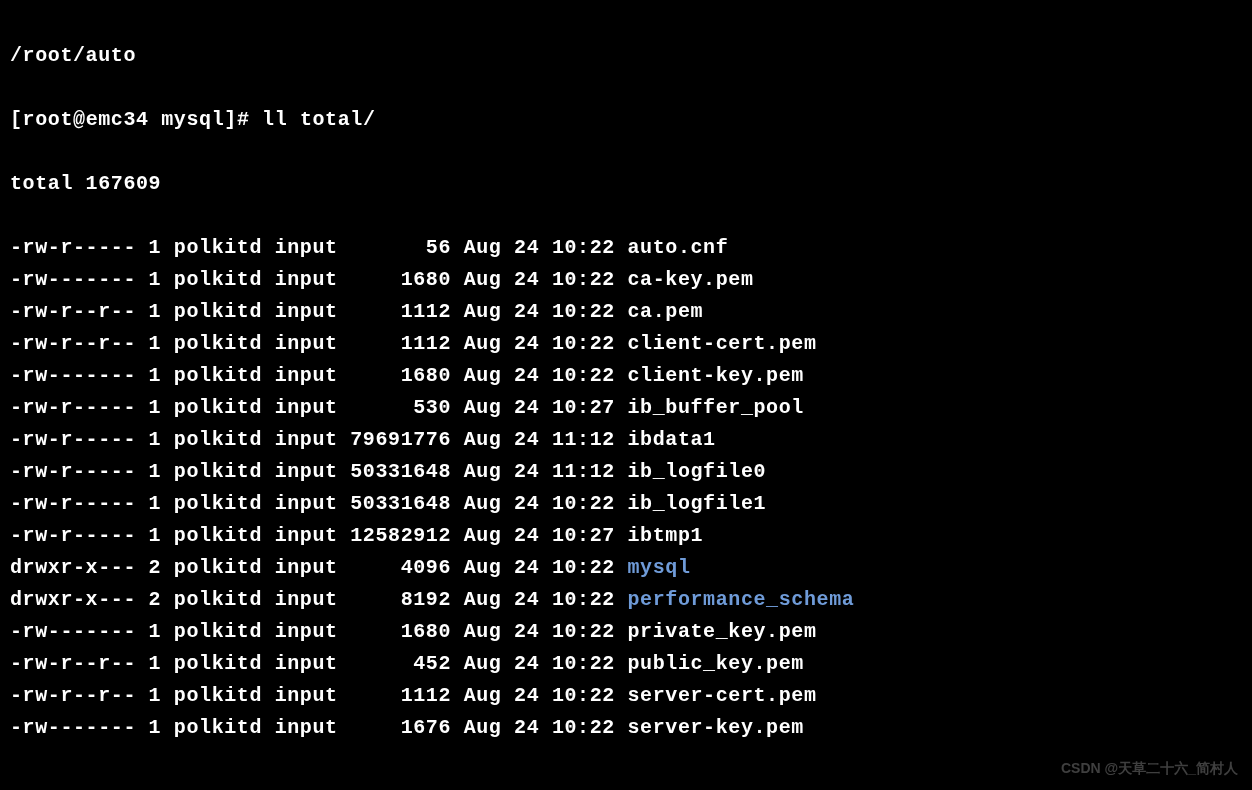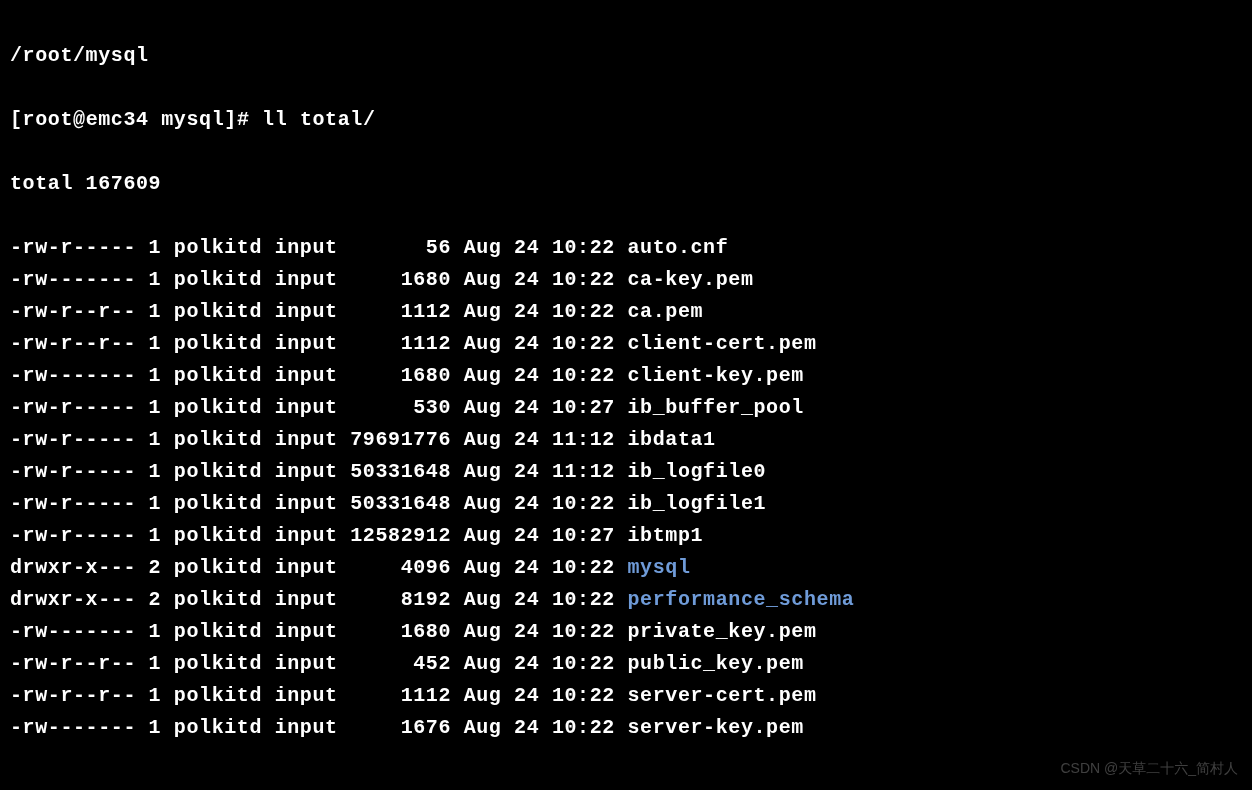--- a/index.html
+++ b/index.html
@@ -19,31 +19,31 @@
     padding:8px 10px 4px 10px;
     white-space:pre;
     letter-spacing:0.6px;
   }
   .dir{ color:#6f9bd8; }
   .watermark{
     position:absolute;
     right:14px;
     bottom:6px;
     font-size:14px;
-    font-weight:normal;
+    font-weight:bold;
     letter-spacing:0;
     color:rgba(180,180,180,0.35);
     font-family:Arial,Helvetica,sans-serif;
     white-space:nowrap;
     margin-left:45px;
   }
 </style>
 </head>
 <body>
 
 <div class="terminal">
-<div>/root/mysql</div>
+<div>/root/auto</div>
 <div><span>[</span><span>root</span><span>@</span><span>emc34</span><span> </span><span>mysql</span><span>]</span><span>#</span><span> </span><span>ll total/</span></div>
 <div>total 167609</div>
 <div id="file-listing"><div><span>-rw-r----- 1 polkitd input       56 Aug 24 10:22 </span><span>auto.cnf</span></div><div><span>-rw------- 1 polkitd input     1680 Aug 24 10:22 </span><span>ca-key.pem</span></div><div><span>-rw-r--r-- 1 polkitd input     1112 Aug 24 10:22 </span><span>ca.pem</span></div><div><span>-rw-r--r-- 1 polkitd input     1112 Aug 24 10:22 </span><span>client-cert.pem</span></div><div><span>-rw------- 1 polkitd input     1680 Aug 24 10:22 </span><span>client-key.pem</span></div><div><span>-rw-r----- 1 polkitd input      530 Aug 24 10:27 </span><span>ib_buffer_pool</span></div><div><span>-rw-r----- 1 polkitd input 79691776 Aug 24 11:12 </span><span>ibdata1</span></div><div><span>-rw-r----- 1 polkitd input 50331648 Aug 24 11:12 </span><span>ib_logfile0</span></div><div><span>-rw-r----- 1 polkitd input 50331648 Aug 24 10:22 </span><span>ib_logfile1</span></div><div><span>-rw-r----- 1 polkitd input 12582912 Aug 24 10:27 </span><span>ibtmp1</span></div><div><span>drwxr-x--- 2 polkitd input     4096 Aug 24 10:22 </span><span class="dir">mysql</span></div><div><span>drwxr-x--- 2 polkitd input     8192 Aug 24 10:22 </span><span class="dir">performance_schema</span></div><div><span>-rw------- 1 polkitd input     1680 Aug 24 10:22 </span><span>private_key.pem</span></div><div><span>-rw-r--r-- 1 polkitd input      452 Aug 24 10:22 </span><span>public_key.pem</span></div><div><span>-rw-r--r-- 1 polkitd input     1112 Aug 24 10:22 </span><span>server-cert.pem</span></div><div><span>-rw------- 1 polkitd input     1676 Aug 24 10:22 </span><span>server-key.pem</span></div></div>
 </div>
 
 <div class="watermark">CSDN @天草二十六_简村人</div>
 
 </body></html>

